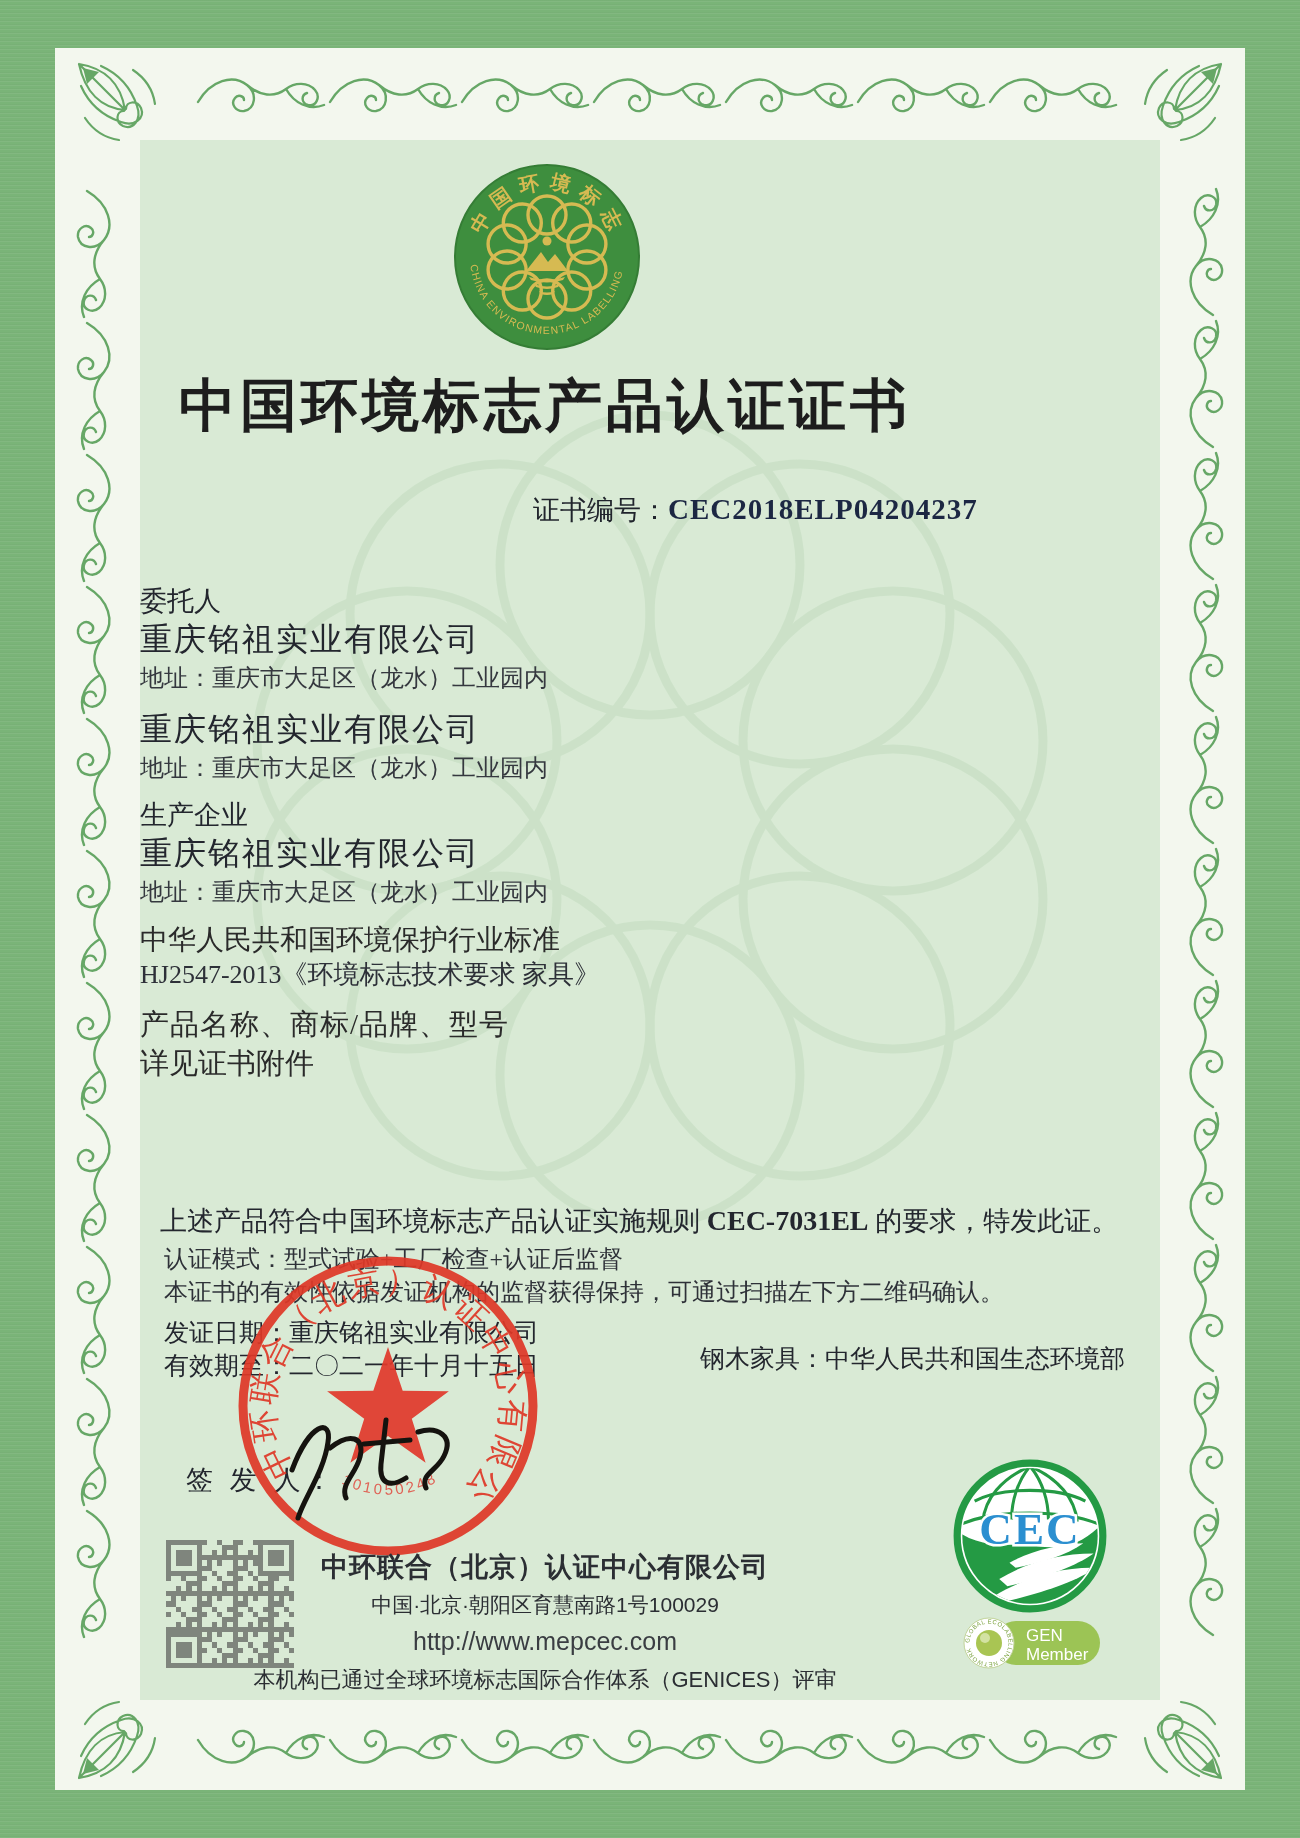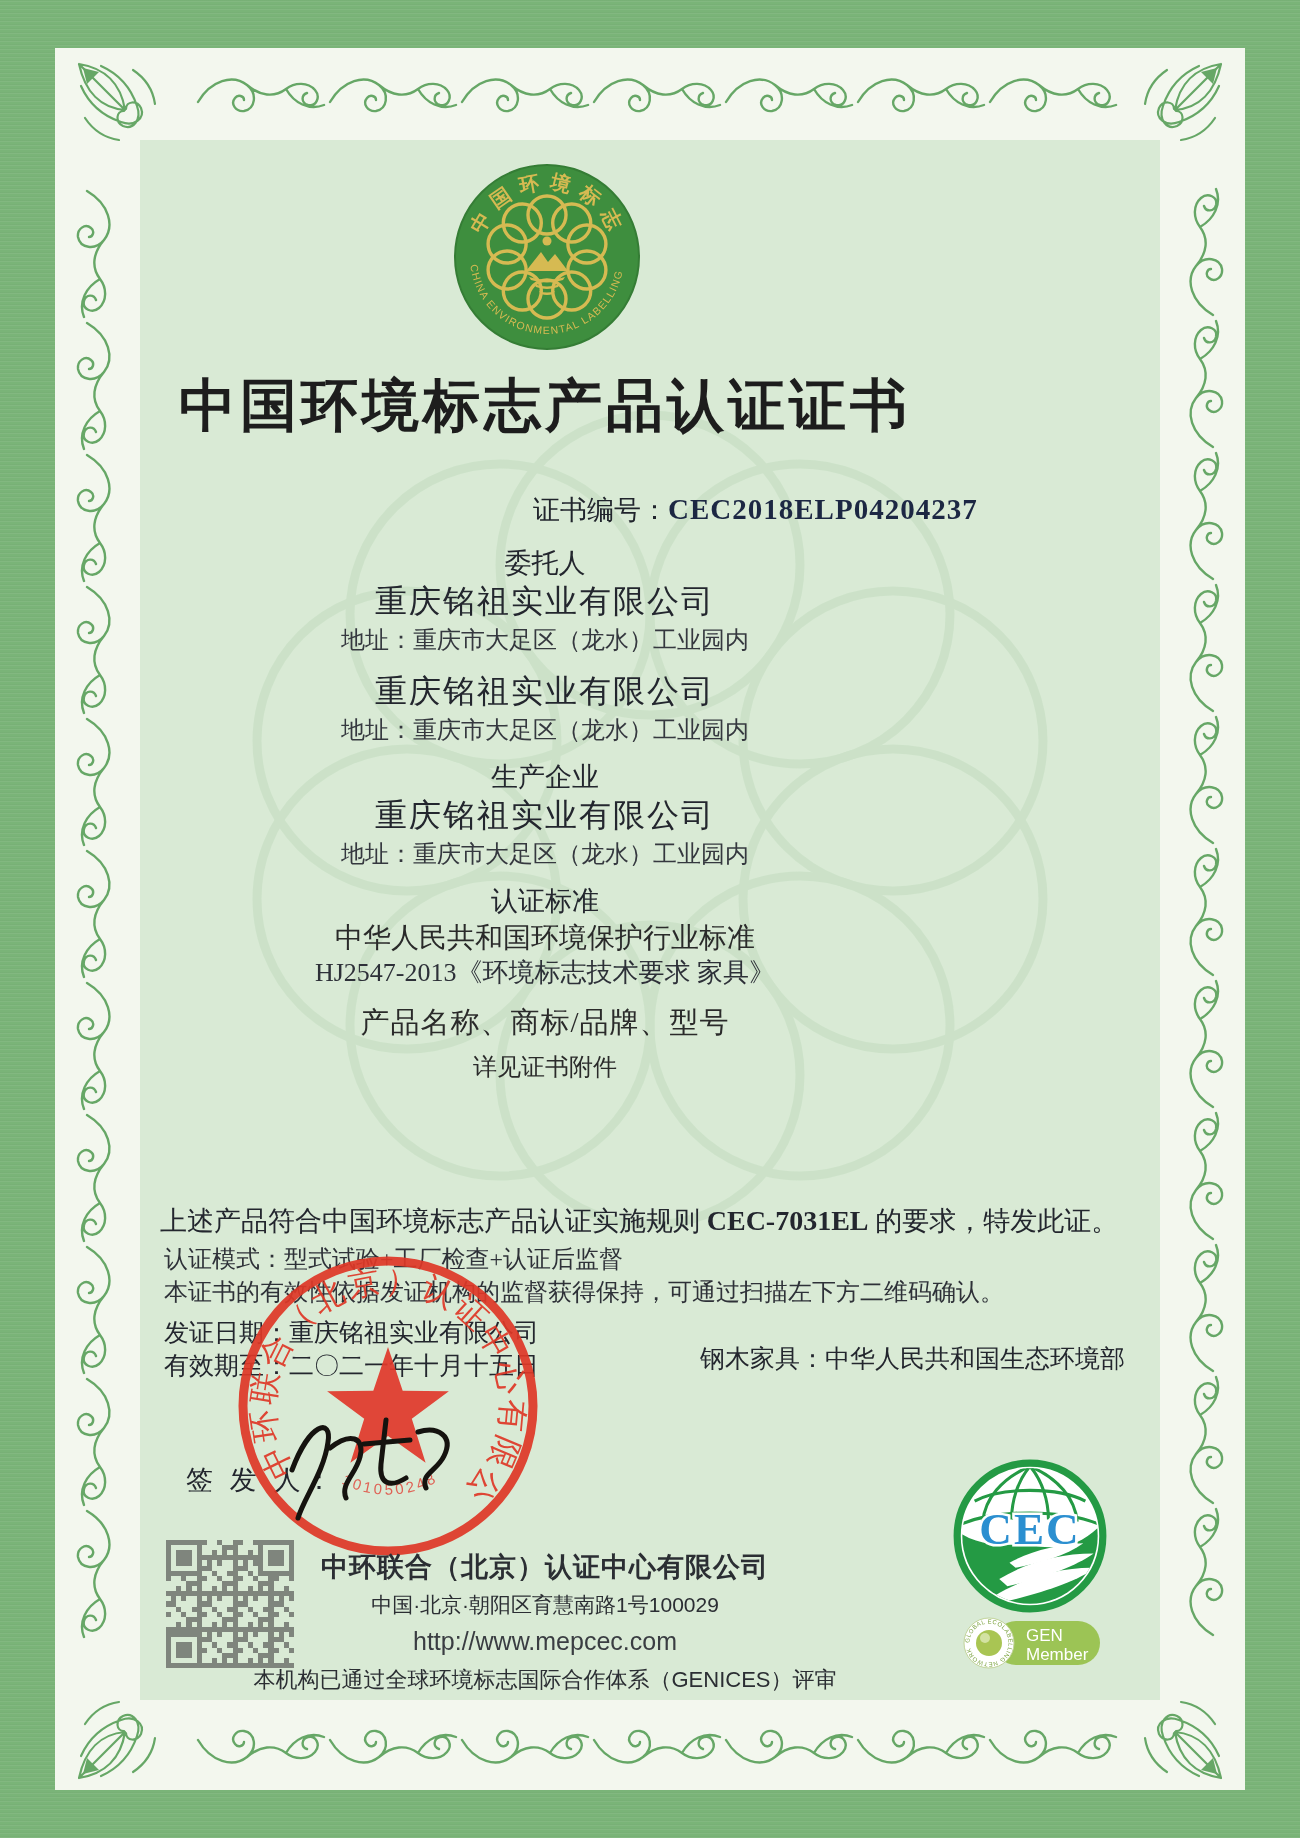--- a/index.html
+++ b/index.html
@@ -18,32 +18,32 @@
   .border-svg{position:absolute;pointer-events:none}
   .watermark{position:absolute;left:190px;top:360px;opacity:.10;pointer-events:none}
 
   .logo-svg{position:absolute;left:452px;top:162px}
 
   .title{position:absolute;left:100px;top:368px;width:890px;text-align:center;
     font-size:57px;font-weight:bold;color:#1d1d1d;letter-spacing:4px;white-space:nowrap}
   .certno{position:absolute;left:533px;top:492px;font-size:27px;color:#20242c;white-space:nowrap}
   .certno .num{font-weight:bold;font-size:29px;letter-spacing:1px;color:#1c2743}
 
-  .content{position:absolute;left:140px;top:536px;width:810px;text-align:center;padding-top:10px}
+  .content{position:absolute;left:140px;top:574px;width:810px;padding-top:10px}
   .sec{margin-bottom:12px}
   .sec-heading{font-size:27px;line-height:34px;color:#23262e}
   .sec-company{font-size:32px;line-height:42px;color:#23262e;letter-spacing:2px}
   .sec-address{font-size:24px;line-height:36px;color:#35383f}
   .std{margin-bottom:12px}
   .std-l1{font-size:28px;line-height:36px;margin-top:2px}
   .std-l2{font-size:26px;line-height:34px;color:#2d3038}
   .unit{margin-bottom:10px}
   .unit-v{font-size:26px;line-height:34px}
   .prod-h{font-size:29px;line-height:40px;letter-spacing:1px}
-  .prod-v{font-size:24px;line-height:34px;margin-top:8px}
+  .prod-v{font-size:29px;line-height:34px;margin-top:2px}
 
   .statement{position:absolute;left:160px;top:1203px;width:990px;font-size:27px;color:#23262e;white-space:nowrap}
   .statement .code{font-weight:bold;font-size:28px}
   .note1{position:absolute;left:164px;top:1243px;font-size:24px;color:#2e3138}
   .note2{position:absolute;left:164px;top:1276px;font-size:24px;color:#2e3138}
   .date-issue{position:absolute;left:164px;top:1316px;font-size:25px;color:#23262e}
   .date-expiry{position:absolute;left:164px;top:1349px;font-size:25px;color:#23262e}
   .authority{position:absolute;left:700px;top:1342px;font-size:25px;color:#23262e}
   .issuer{position:absolute;left:186px;top:1462px;font-size:27px;letter-spacing:5px;color:#23262e}
 
@@ -195,21 +195,20 @@
   <div class="sec">
     <div class="sec-company">重庆铭祖实业有限公司</div>
     <div class="sec-address">地址：重庆市大足区（龙水）工业园内</div>
   </div>
   <div class="sec">
     <div class="sec-heading">生产企业</div>
     <div class="sec-company">重庆铭祖实业有限公司</div>
     <div class="sec-address">地址：重庆市大足区（龙水）工业园内</div>
   </div>
   <div class="std">
-    <div class="sec-heading">认证标准</div>
     <div class="std-l1">中华人民共和国环境保护行业标准</div>
     <div class="std-l2">HJ2547-2013《环境标志技术要求 家具》</div>
   </div>
   <div>
     <div class="prod-h">产品名称、商标/品牌、型号</div>
     <div class="prod-v">详见证书附件</div>
   </div>
 </div>
 
 <div class="statement">

